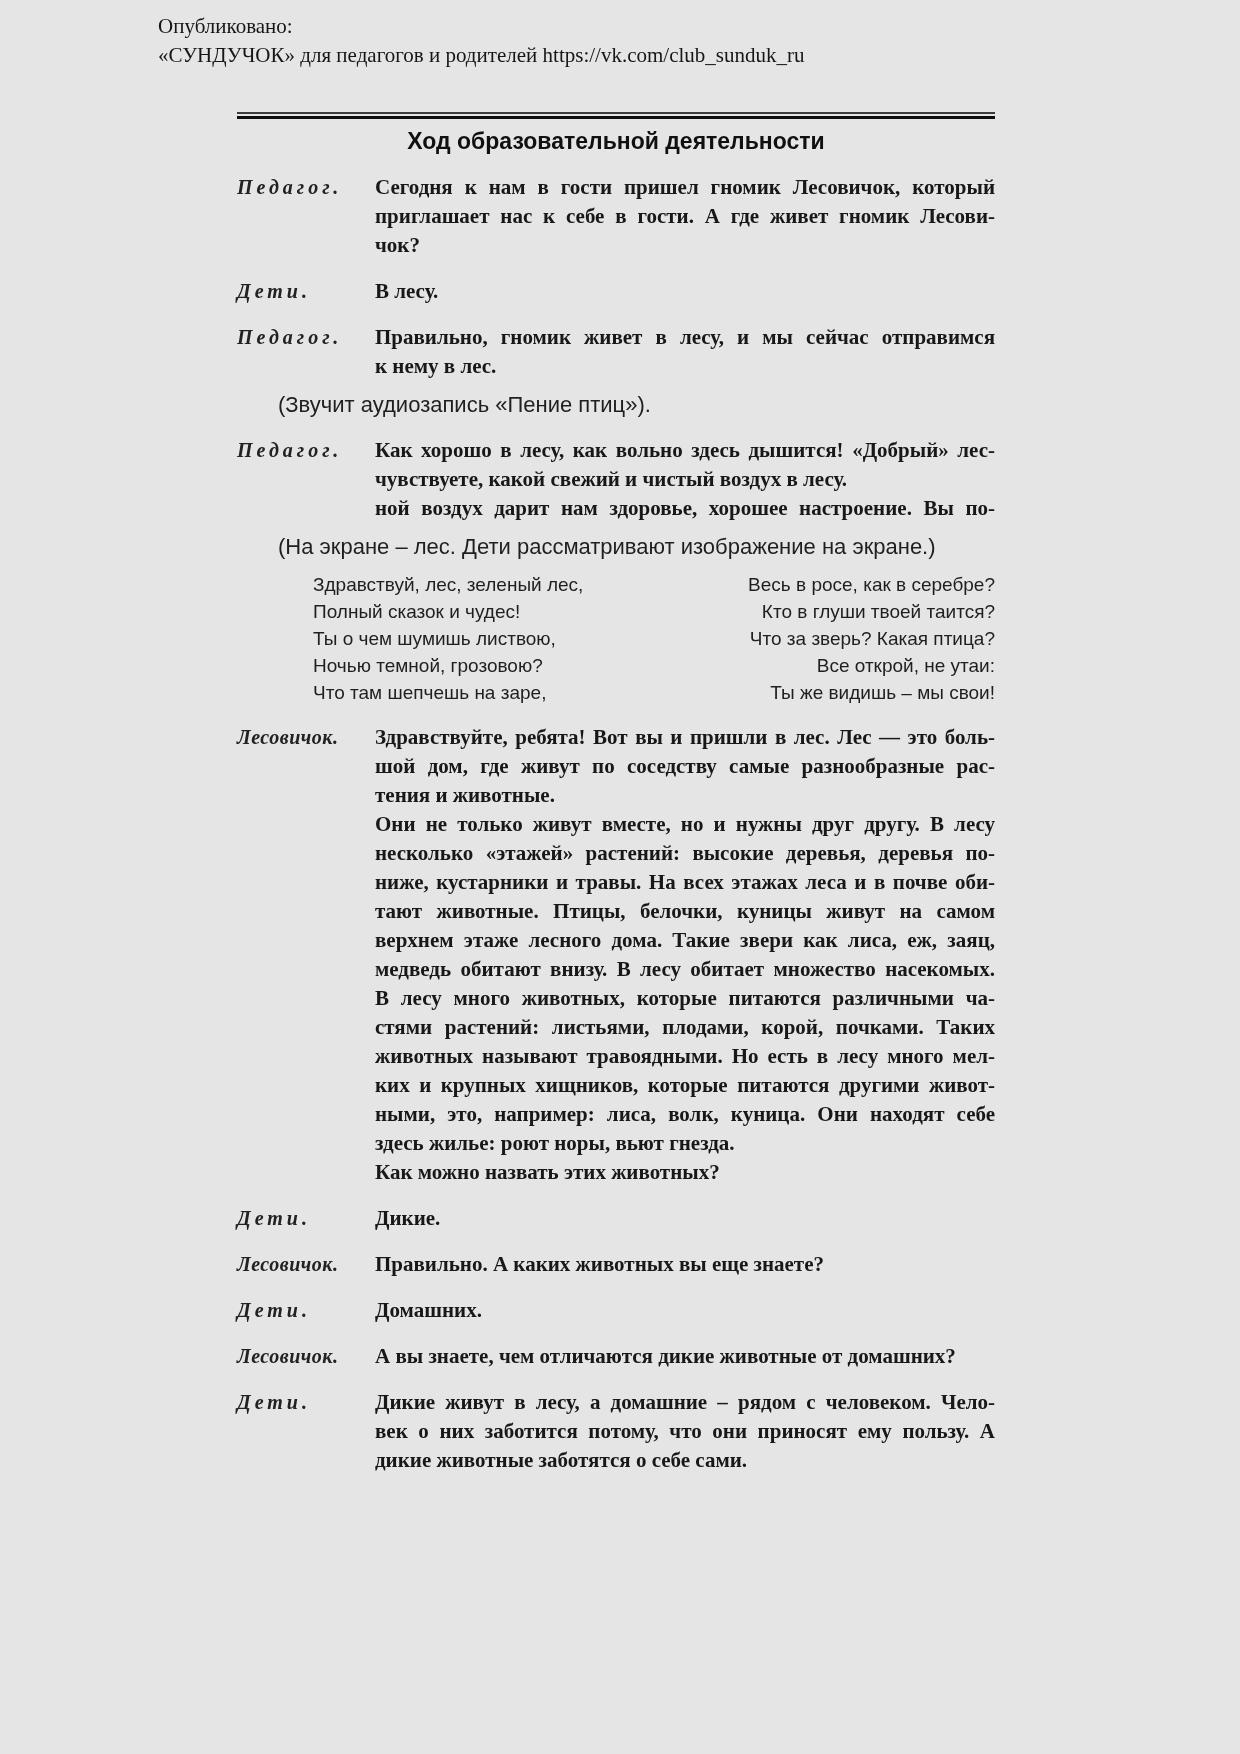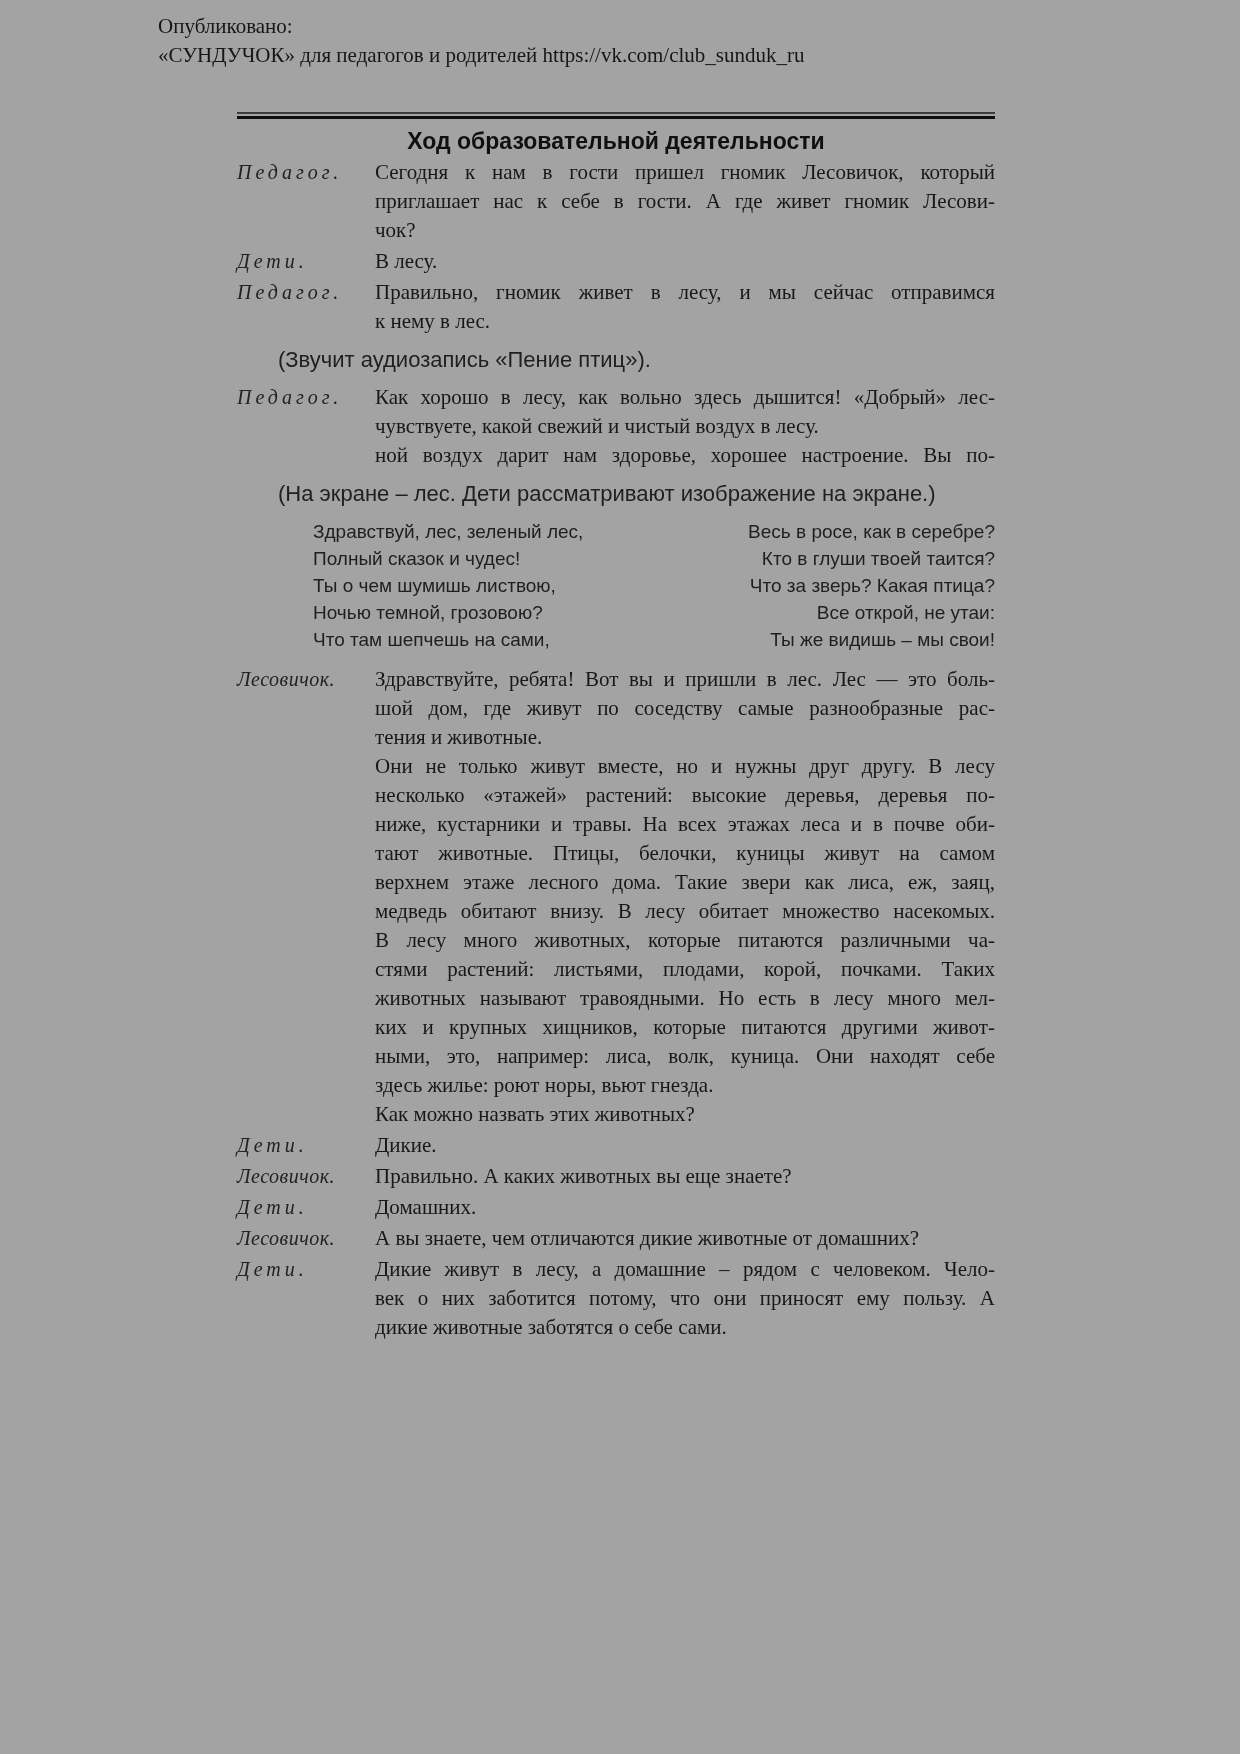--- a/index.html
+++ b/index.html
@@ -1,21 +1,21 @@
 <!DOCTYPE html>
 <html lang="ru" style="--ink: #1c1c1c;"><head>
 <meta charset="utf-8">
 <style>
   :root { --ink: #1c1c1c; }
   html, body { margin: 0; padding: 0; background: #ffffff; }
   .page {
     position: relative;
     width: 1240px;
     height: 1754px;
-    background: #a3a3a3;
+    background: #e5e5e5;
     color: var(--ink);
     font-family: "Liberation Serif", serif;
     overflow: hidden;
   }
   .header {
     position: absolute;
     left: 158px;
     top: 12px;
     font-size: 21px;
     line-height: 29px;
@@ -34,21 +34,21 @@
     margin-bottom: 7px;
   }
   .title {
     text-align: center;
     font-family: "Liberation Sans", sans-serif;
     font-weight: bold;
     font-size: 23px;
     line-height: 30px;
     color: #101010;
   }
-  .turn { display: flex; margin-top: 2px; }
+  .turn { display: flex; margin-top: 17px; font-weight: bold; }
   .label {
     flex: 0 0 138px;
     width: 138px;
     font-style: italic;
     font-size: 20px;
     line-height: 29px;
     white-space: nowrap;
     color: #222;
   }
   .label.wide { letter-spacing: 4px; }
@@ -124,21 +124,21 @@
             <div class="line just">ной воздух дарит нам здоровье, хорошее настроение. Вы по-</div>
           </div>
         </div>
         <div class="stage">(На экране – лес. Дети рассматривают изображение на экране.)</div>
         <div class="poem">
           <div class="pcol pcol1">
             <div class="pline">Здравствуй, лес, зеленый лес,</div>
             <div class="pline">Полный сказок и чудес!</div>
             <div class="pline">Ты о чем шумишь листвою,</div>
             <div class="pline">Ночью темной, грозовою?</div>
-            <div class="pline">Что там шепчешь на сами,</div>
+            <div class="pline">Что там шепчешь на заре,</div>
           </div>
           <div class="pcol pcol2">
             <div class="pline">Весь в росе, как в серебре?</div>
             <div class="pline">Кто в глуши твоей таится?</div>
             <div class="pline">Что за зверь? Какая птица?</div>
             <div class="pline">Все открой, не утаи:</div>
             <div class="pline">Ты же видишь – мы свои!</div>
           </div>
         </div>
         <div class="turn">

